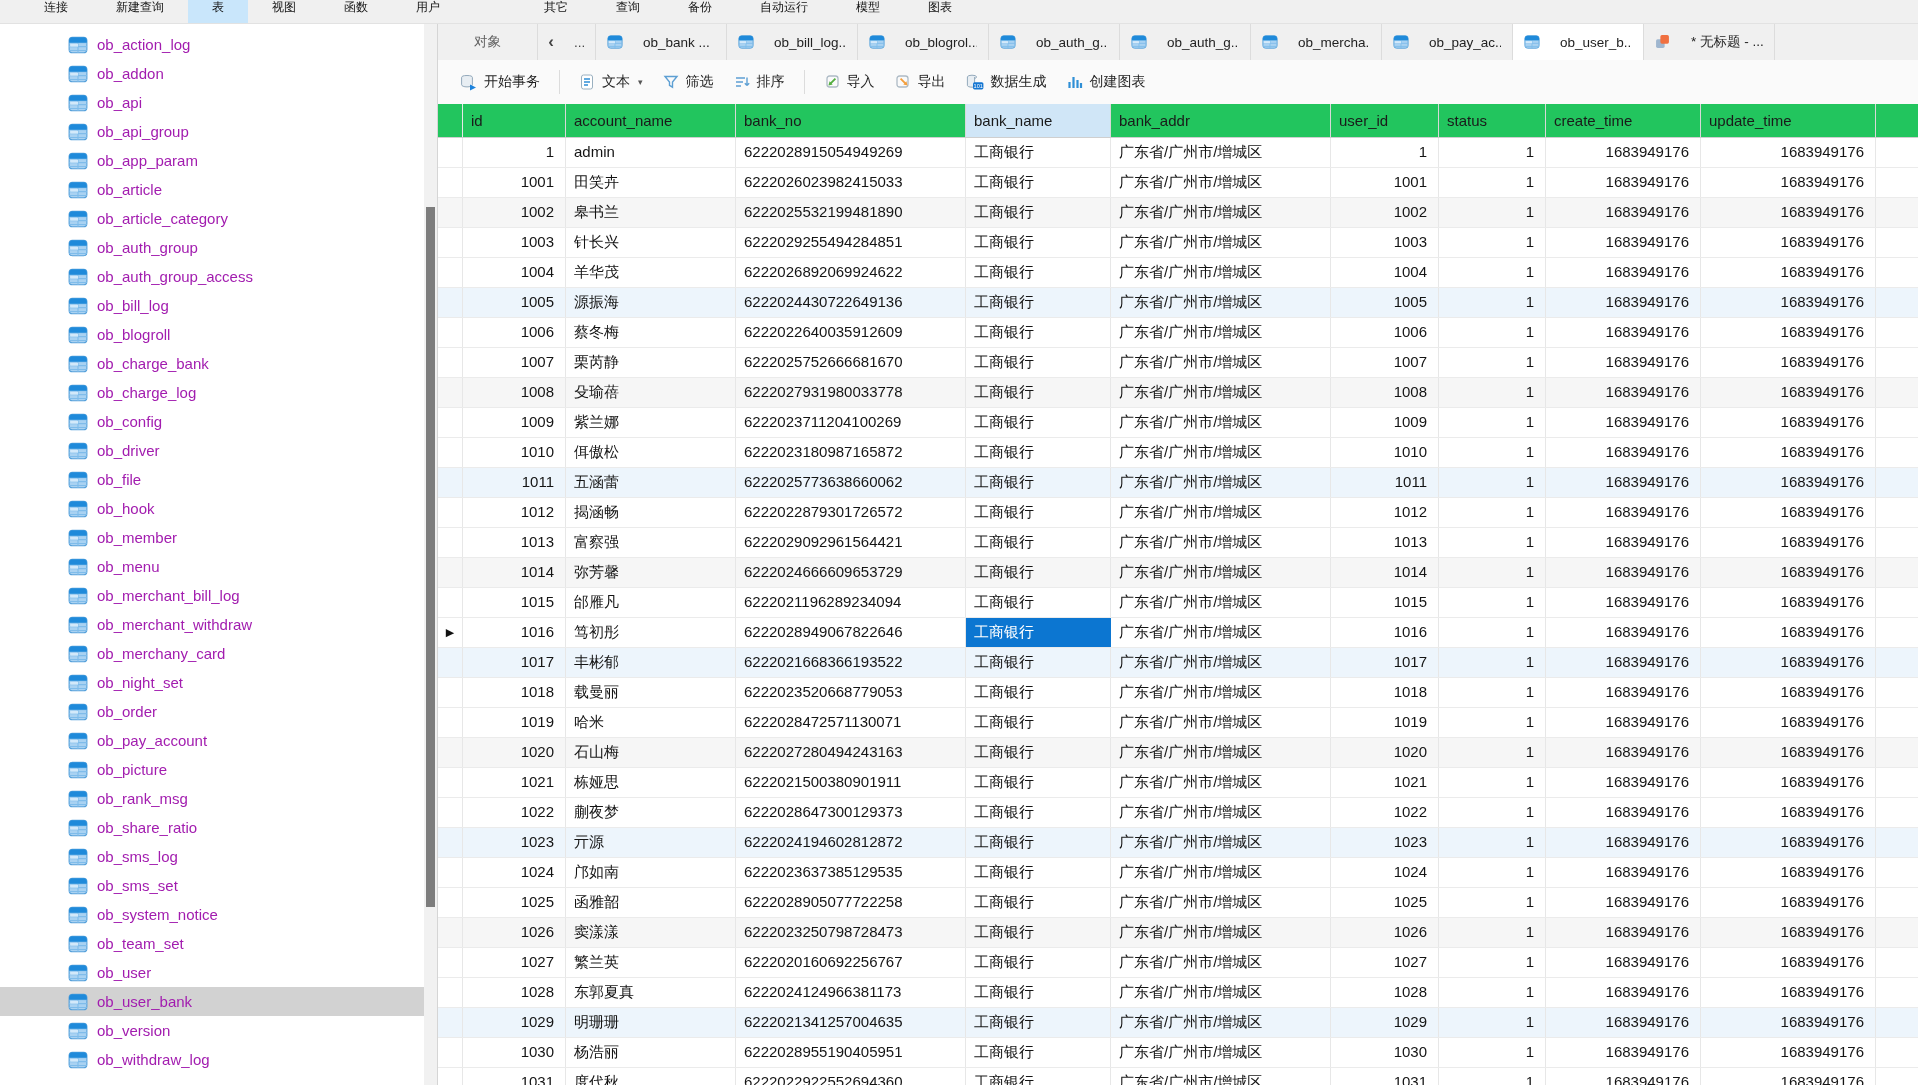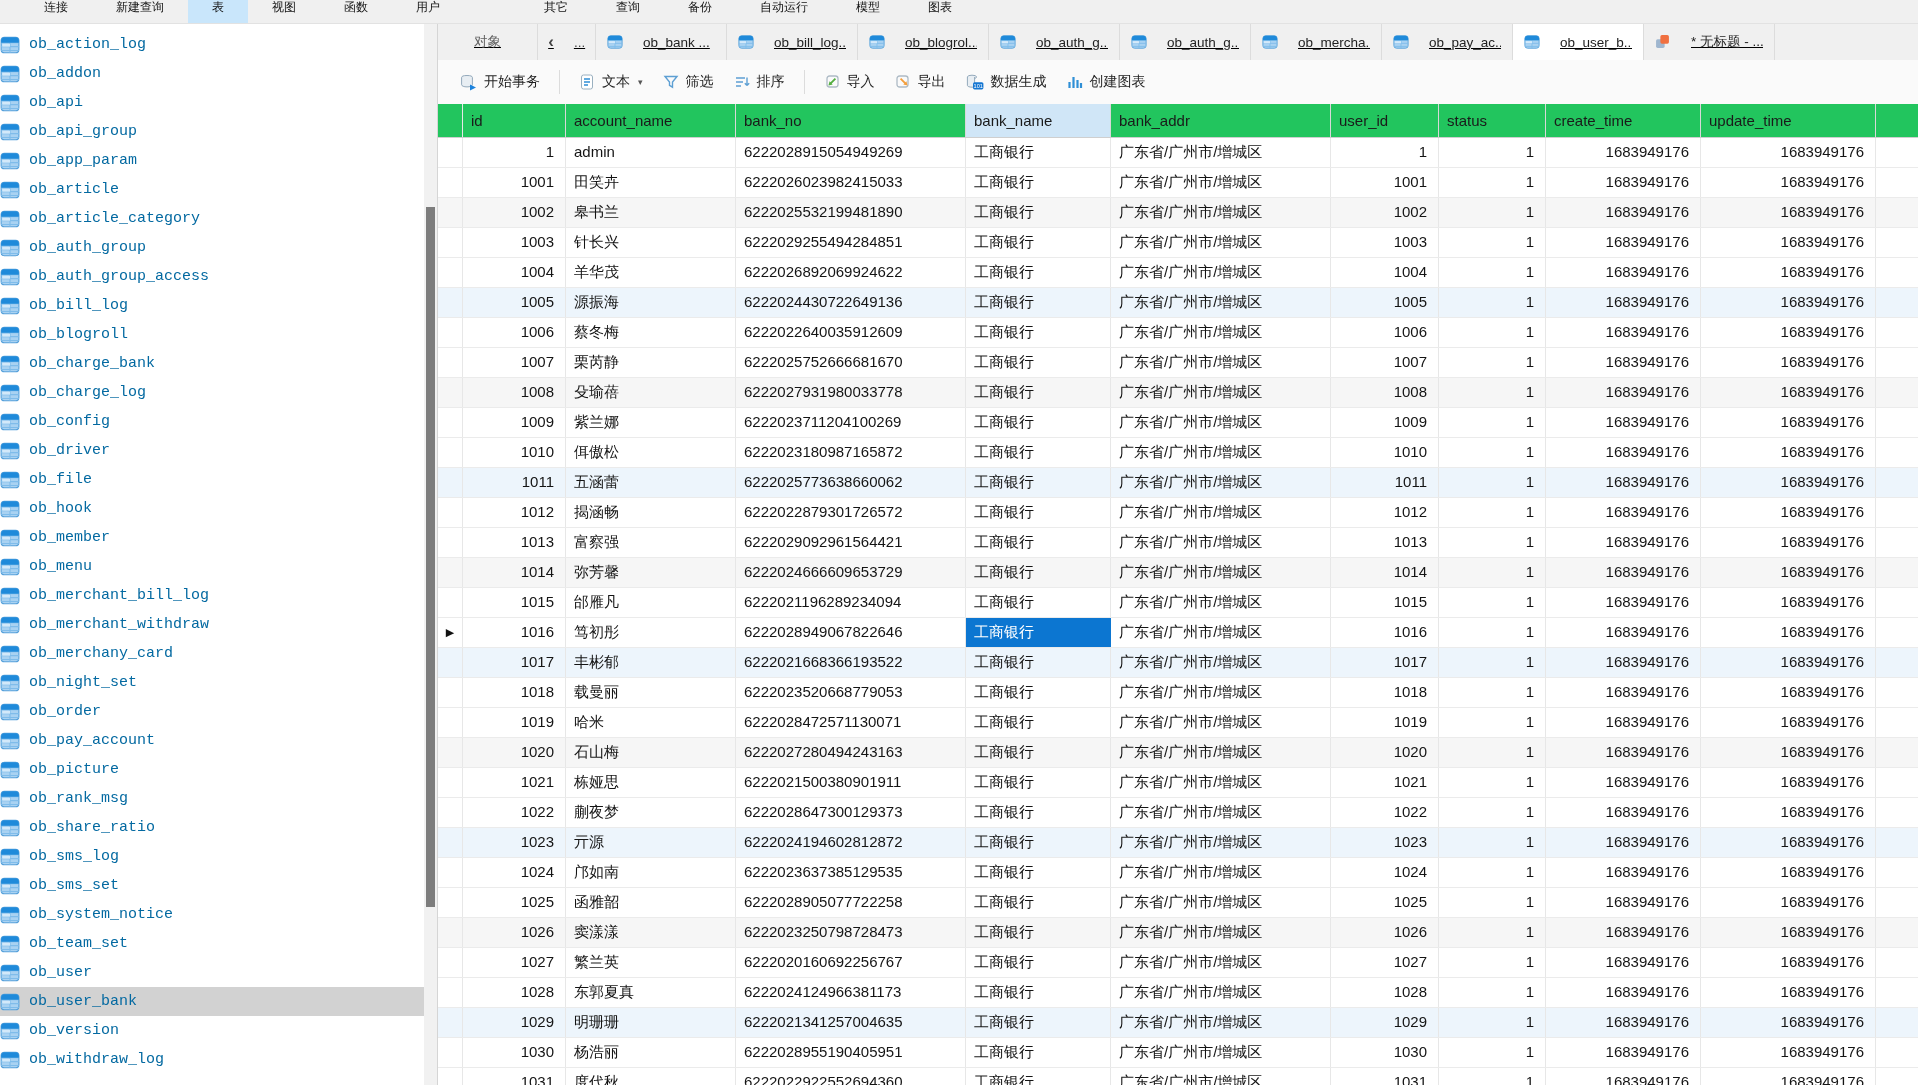--- a/index.html
+++ b/index.html
@@ -13,32 +13,32 @@
   .mi > span { transform:translateY(-4px); }
   .mi.active { background:#c9e6fb; }
   .mi.gapped { margin-left:56px; }
 
   
   .app { display:flex; height:1061px; }
 
   
   .sidebar { width:437px; position:relative; background:#fff; flex:none; }
   .tree { position:absolute; top:0; left:0; right:13px; bottom:0; padding-top:6px; overflow:hidden; }
-  .titem { height:29px; display:flex; align-items:center; gap:9px; 
-    font-size:15px; color:#0369a1; white-space:nowrap;font-family:Liberation Mono, monospace; }
+  .titem { height:29px; display:flex; align-items:center; gap:9px; padding-left:68px;
+    font-size:15px; color:#a21caf; white-space:nowrap; }
   .titem.selected { background:#d2d2d2; }
   .ticon { width:20px; height:20px; flex:none; display:flex; }
   .sscroll { position:absolute; top:0; right:0; bottom:0; width:13px; background:#f1f1f1; }
   .sthumb { position:absolute; left:2px; width:9px; top:183px; height:700px; background:#7d7d7d; }
 
   
   .main { flex:1; min-width:0; display:flex; flex-direction:column; border-left:1px solid #d5d5d5; background:#fff; }
 
   
-  .tabbar { height:36px; background:#f0f0f0; display:flex; align-items:stretch; flex:none;text-decoration:underline; }
+  .tabbar { height:36px; background:#f0f0f0; display:flex; align-items:stretch; flex:none; }
   .tab { display:flex; align-items:center; gap:7px; padding:0 11px; font-size:13.5px; color:#222;
     border-right:1px solid #dcdcdc; white-space:nowrap; overflow:hidden; flex:none; }
   .tab.objects { width:100px; justify-content:center; color:#5f5f5f; }
   .tnav { width:26px; display:flex; align-items:center; justify-content:center; font-size:17px;
     color:#444; flex:none; font-weight:bold; }
   .tab.more { width:32px; justify-content:center; color:#444; }
   .tab.table { width:131px; }
   .tab.active { background:#fff; }
   .ticon16 { width:16px; height:16px; flex:none; display:flex; }
   .tab-label { overflow:hidden;margin-left:13px; }

